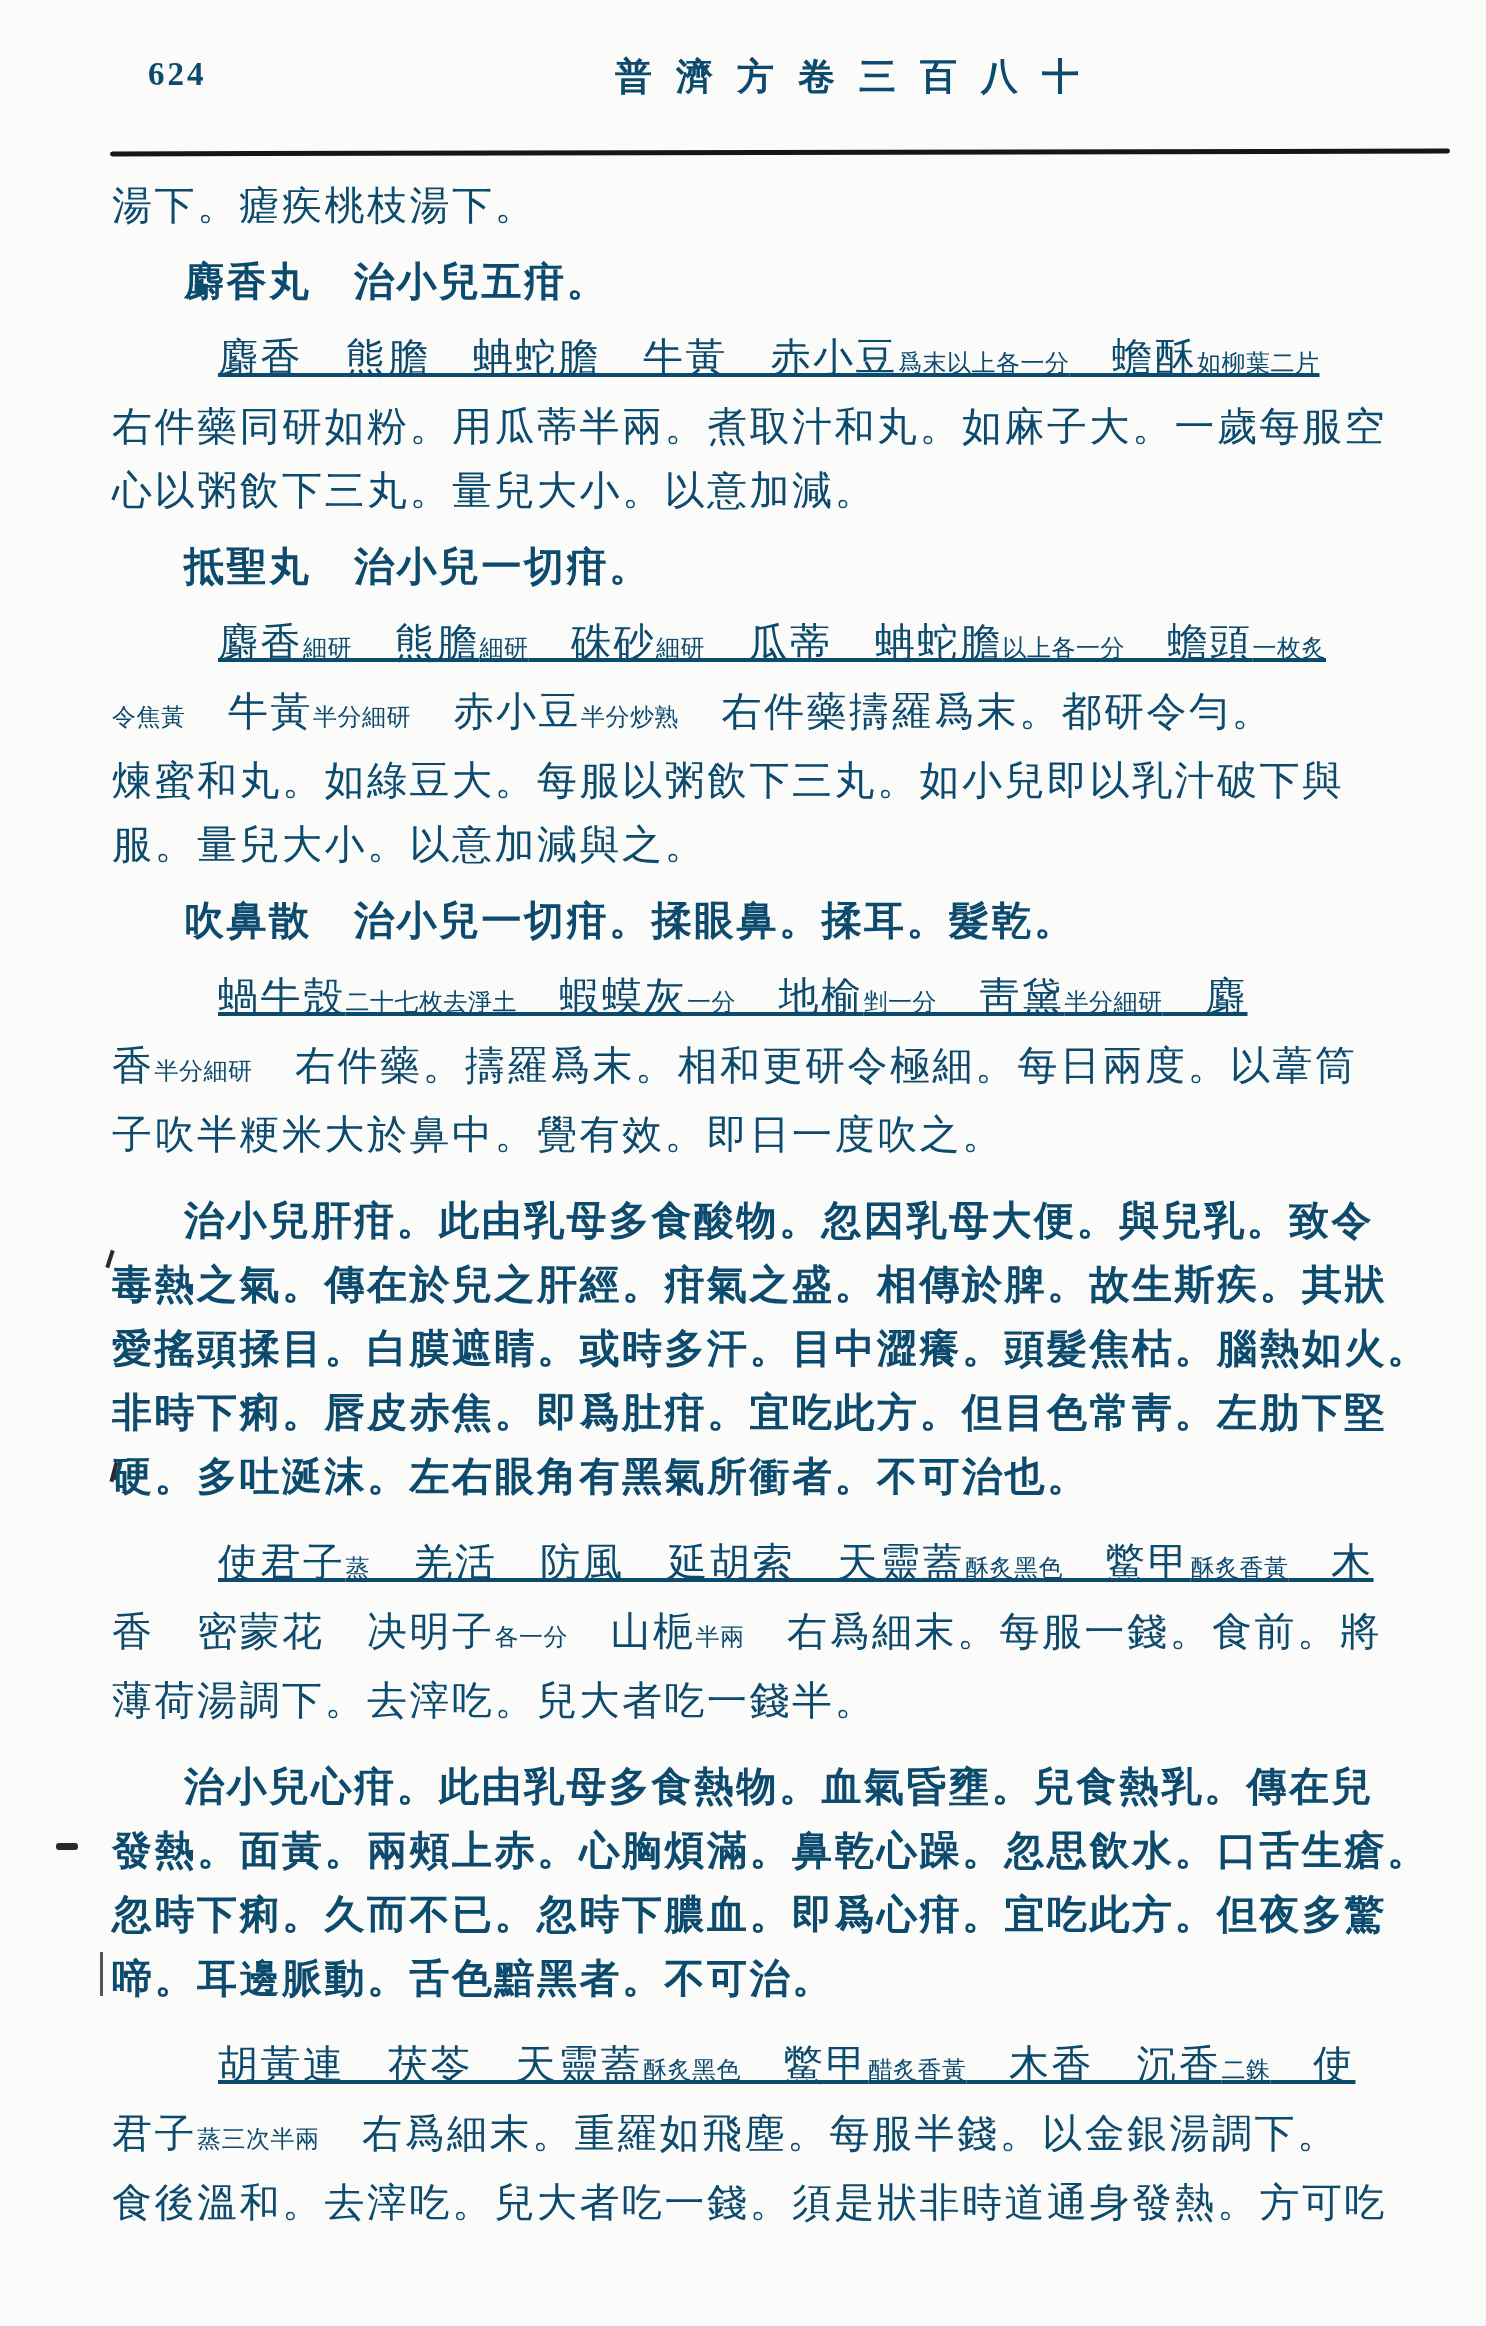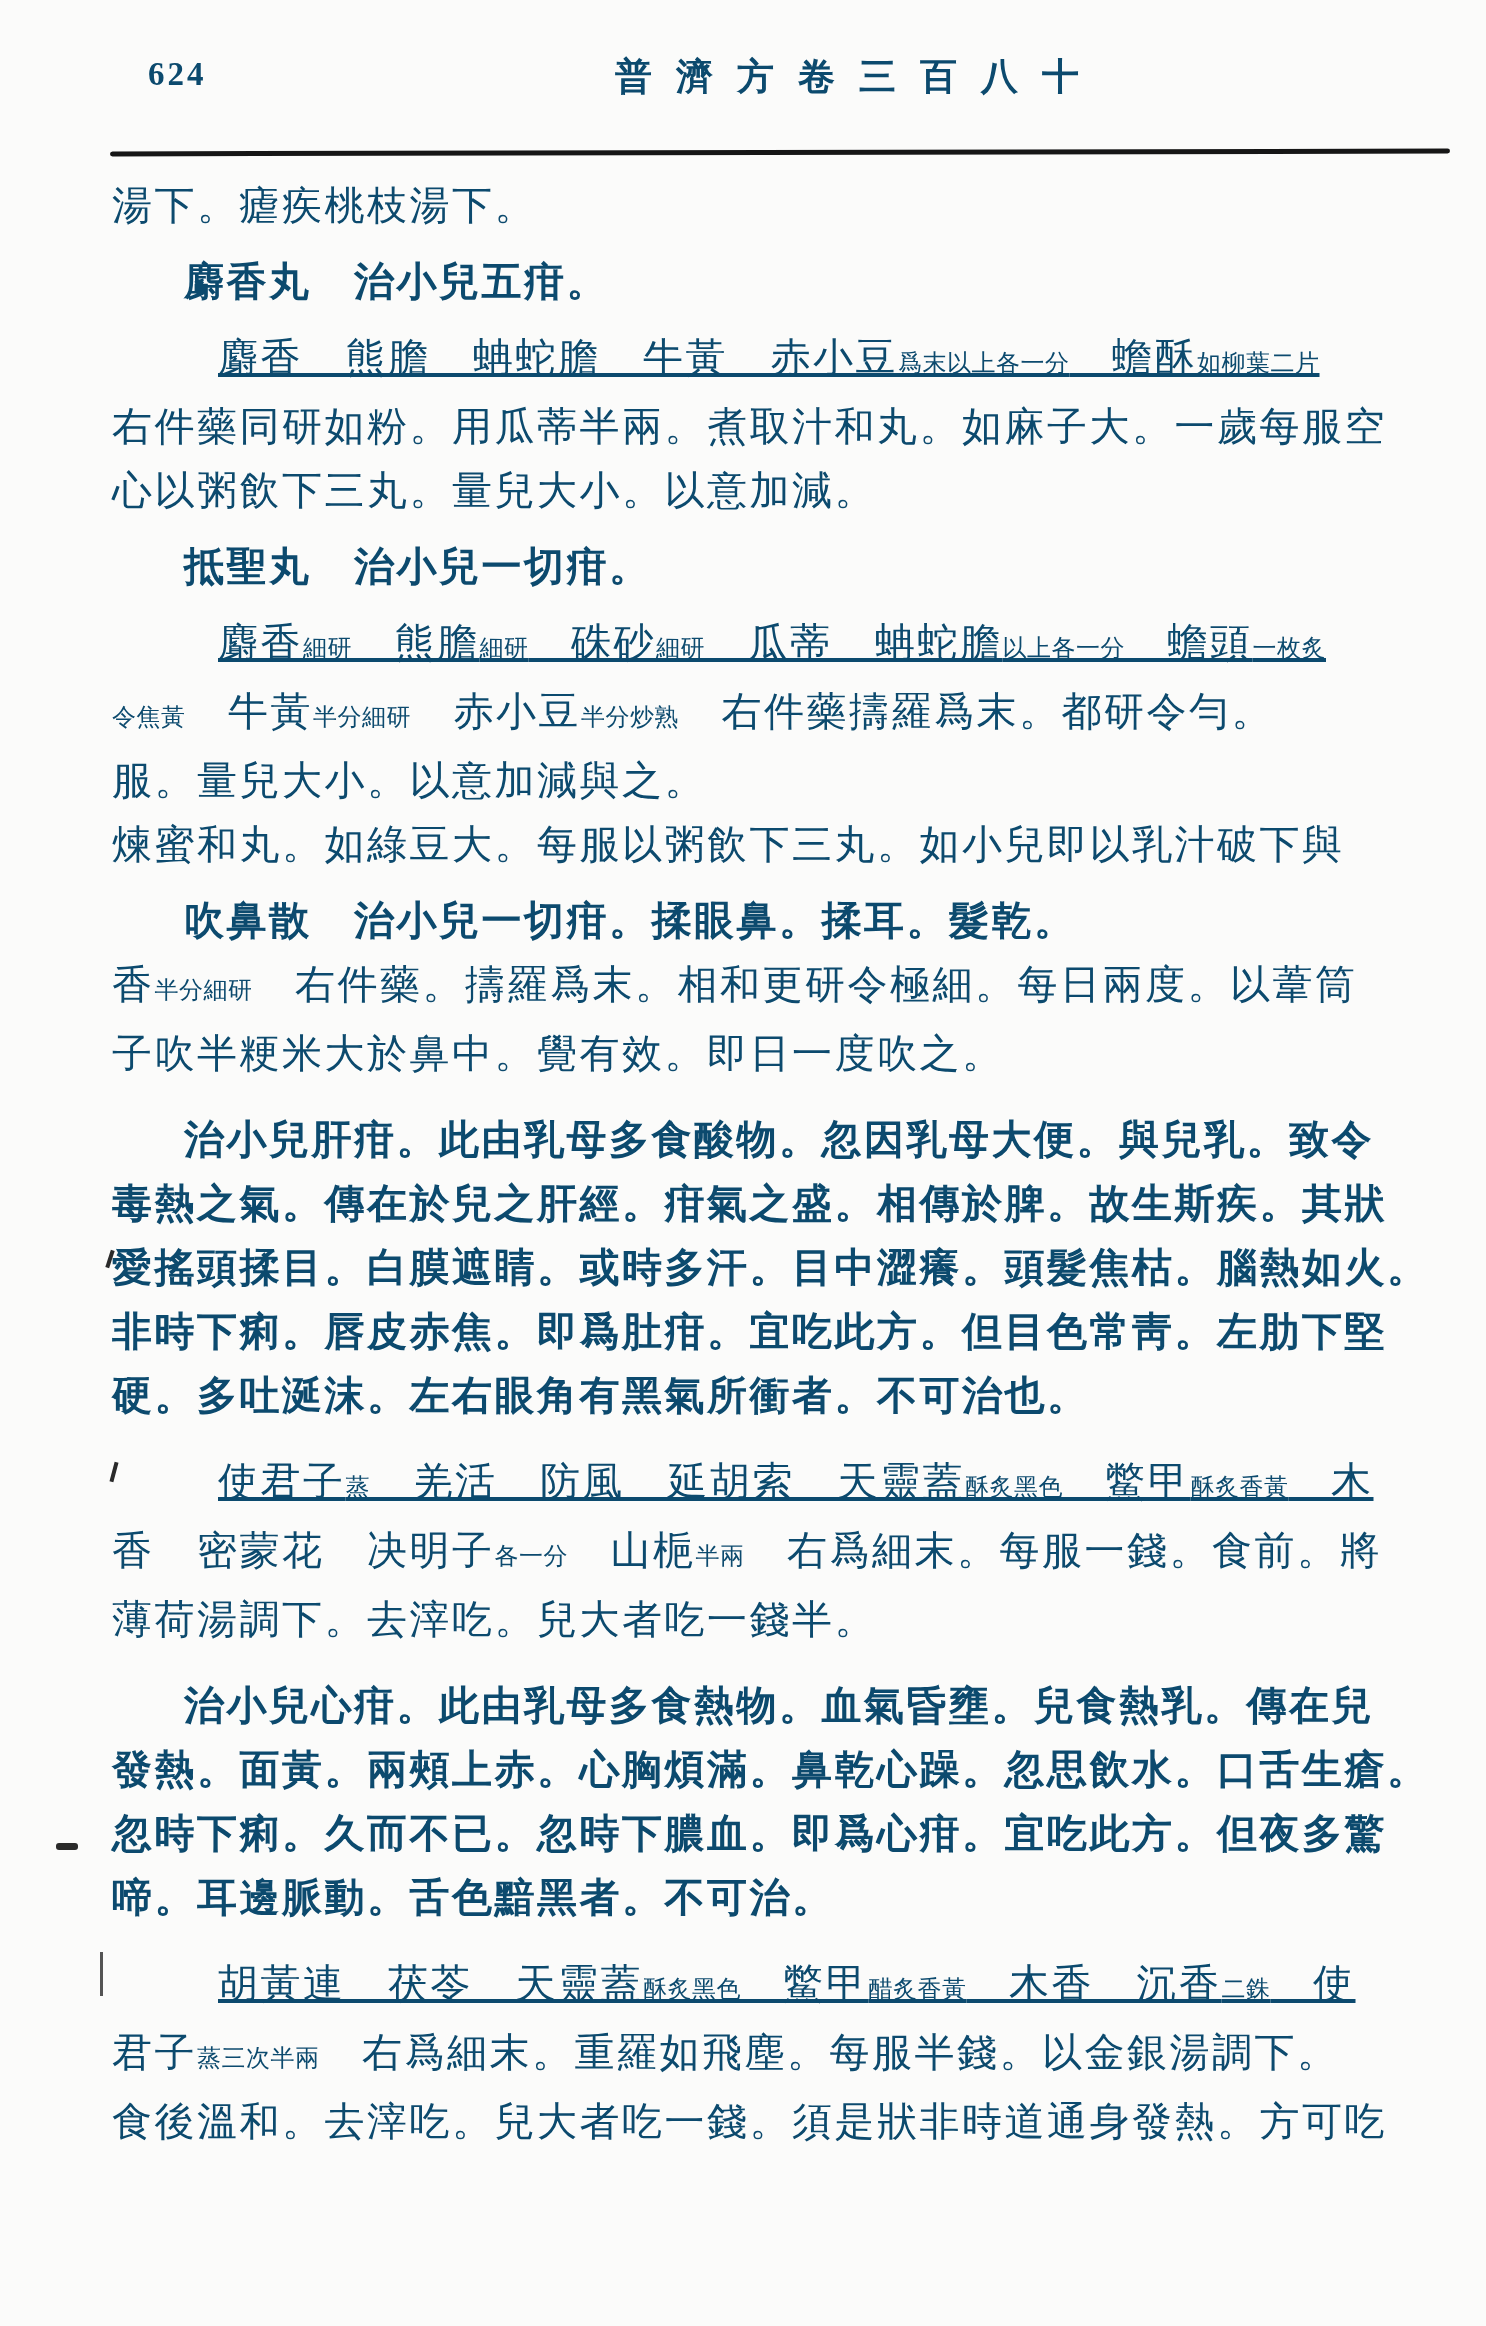--- a/index.html
+++ b/index.html
@@ -53,23 +53,24 @@
   <div class="header-rule"></div>
   <div class="body-text">
       <div class="line"><span class="big">湯下。瘧疾桃枝湯下。</span></div>
       <div class="line bold indent1" style="margin-top: 12px;"><span class="big">麝香丸　治小兒五疳。</span></div>
       <div class="line indent2" style="margin-top: 12px;"><span class="big">麝香　熊膽　蚺蛇膽　牛黃　赤小豆</span><span class="small">爲末以上各一分</span><span class="big">　蟾酥</span><span class="small">如柳葉二片</span></div>
       <div class="line"><span class="big">右件藥同研如粉。用瓜蒂半兩。煮取汁和丸。如麻子大。一歲每服空</span></div>
       <div class="line"><span class="big">心以粥飲下三丸。量兒大小。以意加減。</span></div>
       <div class="line bold indent1" style="margin-top: 12px;"><span class="big">抵聖丸　治小兒一切疳。</span></div>
       <div class="line indent2" style="margin-top: 12px;"><span class="big">麝香</span><span class="small">細研</span><span class="big">　熊膽</span><span class="small">細研</span><span class="big">　硃砂</span><span class="small">細研</span><span class="big">　瓜蒂　蚺蛇膽</span><span class="small">以上各一分</span><span class="big">　蟾頭</span><span class="small">一枚炙</span></div>
       <div class="line"><span class="small">令焦黃</span><span class="big">　牛黃</span><span class="small">半分細研</span><span class="big">　赤小豆</span><span class="small">半分炒熟</span><span class="big">　右件藥擣羅爲末。都研令勻。</span></div>
+      <div class="line"><span class="big">煉蜜和丸。如綠豆大。每服以粥飲下三丸。如小兒即以乳汁破下與</span></div>
       <div class="line"><span class="big">服。量兒大小。以意加減與之。</span></div>
-      <div class="line"><span class="big">煉蜜和丸。如綠豆大。每服以粥飲下三丸。如小兒即以乳汁破下與</span></div>
       <div class="line bold indent1" style="margin-top: 12px;"><span class="big">吹鼻散　治小兒一切疳。揉眼鼻。揉耳。髮乾。</span></div>
+      <div class="line indent2" style="margin-top: 12px;"><span class="big">蝸牛殼</span><span class="small">二十七枚去淨土</span><span class="big">　蝦蟆灰</span><span class="small">一分</span><span class="big">　地榆</span><span class="small">剉一分</span><span class="big">　靑黛</span><span class="small">半分細研</span><span class="big">　麝</span></div>
       <div class="line"><span class="big">香</span><span class="small">半分細研</span><span class="big">　右件藥。擣羅爲末。相和更研令極細。每日兩度。以葦筒</span></div>
       <div class="line"><span class="big">子吹半粳米大於鼻中。覺有效。即日一度吹之。</span></div>
       <div class="line bold indent1" style="margin-top: 22px;"><span class="big">治小兒肝疳。此由乳母多食酸物。忽因乳母大便。與兒乳。致令</span></div>
       <div class="line bold"><span class="big">毒熱之氣。傳在於兒之肝經。疳氣之盛。相傳於脾。故生斯疾。其狀</span></div>
       <div class="line bold"><span class="big">愛搖頭揉目。白膜遮睛。或時多汗。目中澀癢。頭髮焦枯。腦熱如火。</span></div>
       <div class="line bold"><span class="big">非時下痢。唇皮赤焦。即爲肚疳。宜吃此方。但目色常靑。左肋下堅</span></div>
       <div class="line bold"><span class="big">硬。多吐涎沫。左右眼角有黑氣所衝者。不可治也。</span></div>
       <div class="line indent2" style="margin-top: 22px;"><span class="big">使君子</span><span class="small">蒸</span><span class="big">　羌活　防風　延胡索　天靈蓋</span><span class="small">酥炙黑色</span><span class="big">　鱉甲</span><span class="small">酥炙香黃</span><span class="big">　木</span></div>
       <div class="line"><span class="big">香　密蒙花　决明子</span><span class="small">各一分</span><span class="big">　山梔</span><span class="small">半兩</span><span class="big">　右爲細末。每服一錢。食前。將</span></div>
       <div class="line"><span class="big">薄荷湯調下。去滓吃。兒大者吃一錢半。</span></div>

